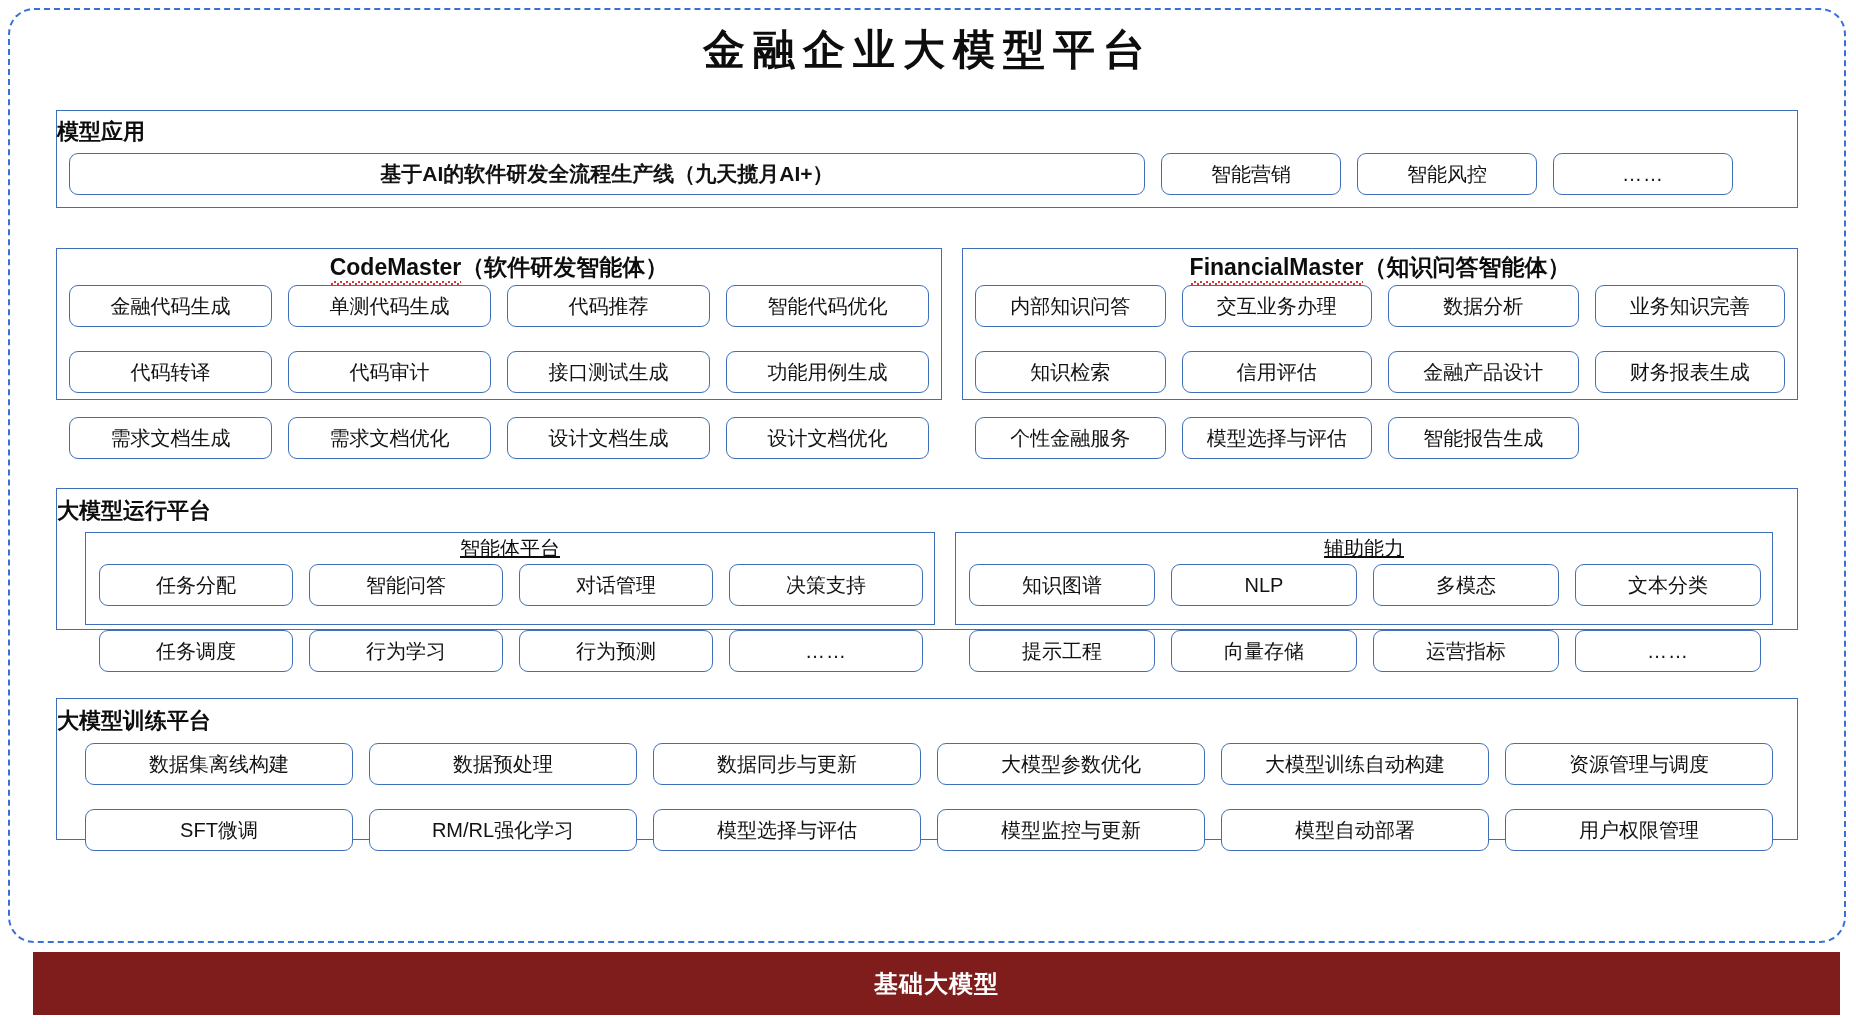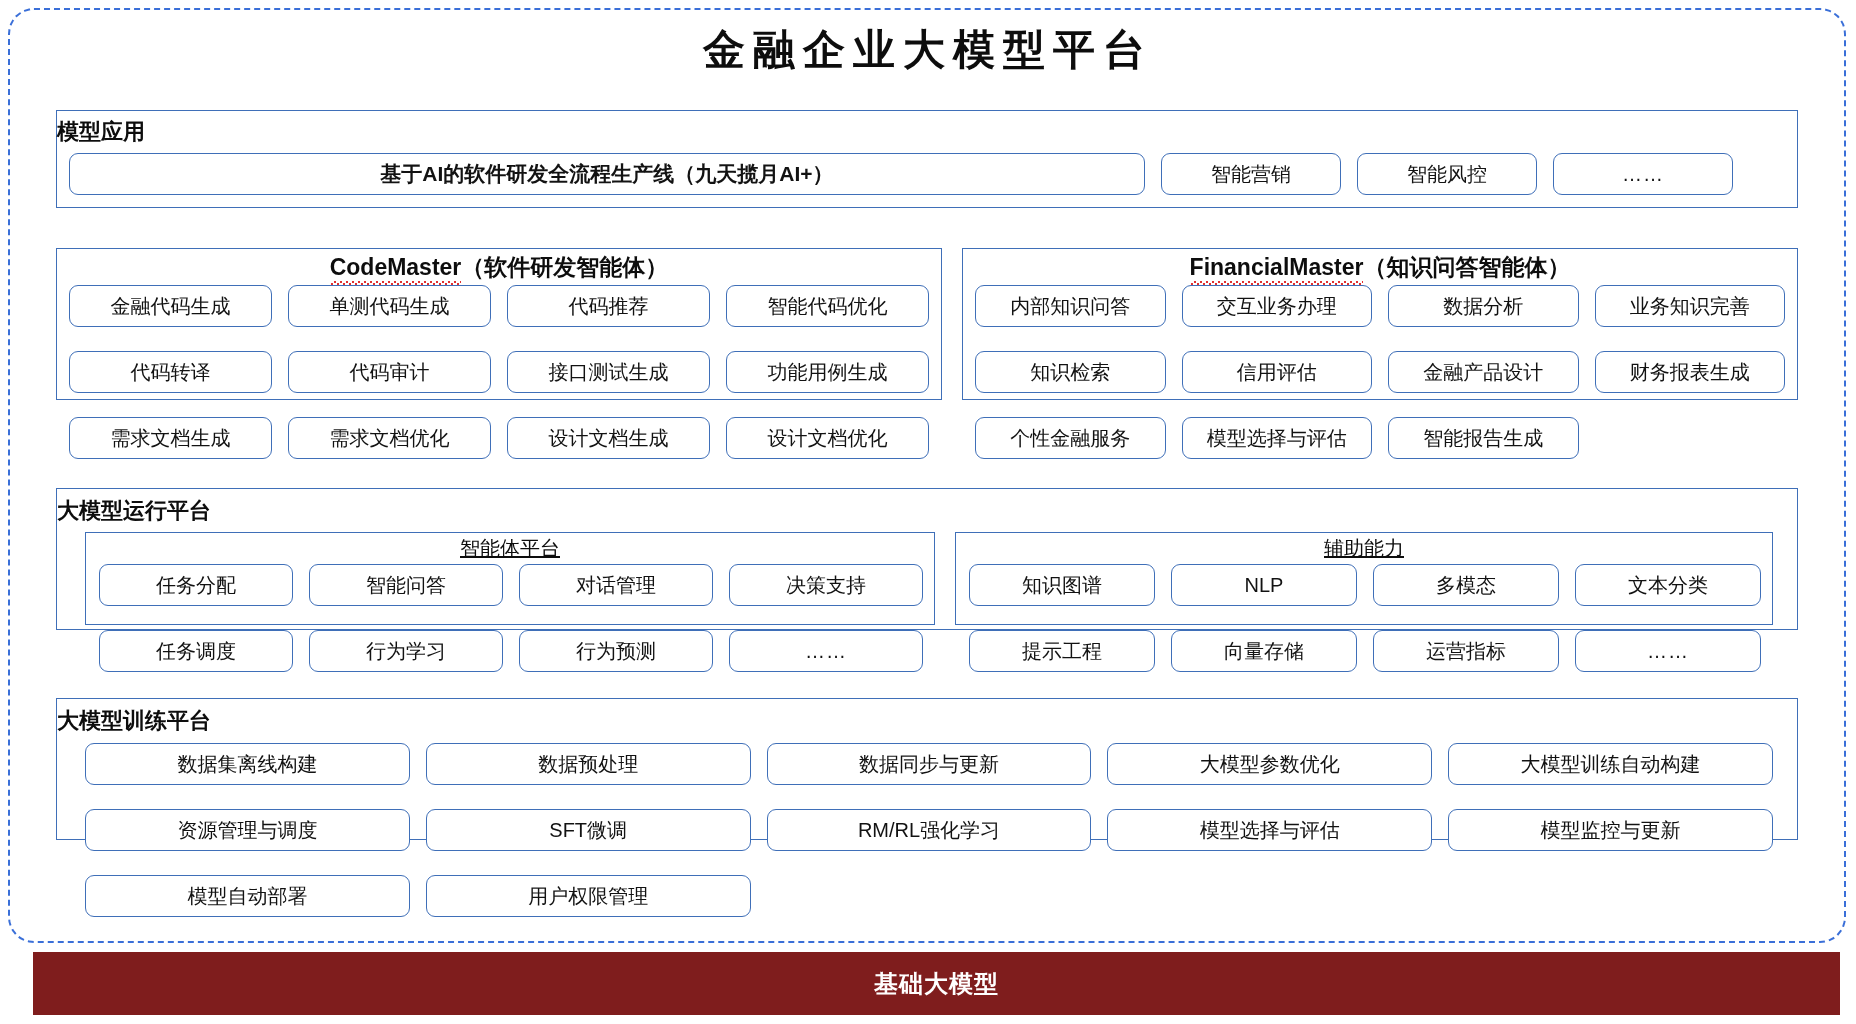--- a/index.html
+++ b/index.html
@@ -152,21 +152,21 @@
   #agent-grid { width: 824px; }
   #aux-grid   { width: 792px; }
 
   
   #sec-train { left: 56px; top: 698px; width: 1742px; height: 142px; }
   #sec-train > .panel-title { margin-top: 7px; }
   #train-grid {
     position: absolute;
     left: 28px; top: 44px;
     width: 1688px;
-    grid-template-columns: repeat(5, 1fr);
+    grid-template-columns: repeat(6, 1fr);
   }
 
   
   #base-bar {
     position: absolute;
     left: 33px; top: 952px;
     width: 1807px; height: 63px;
     background: #7f1d1d;
     display: flex;
     align-items: center;

